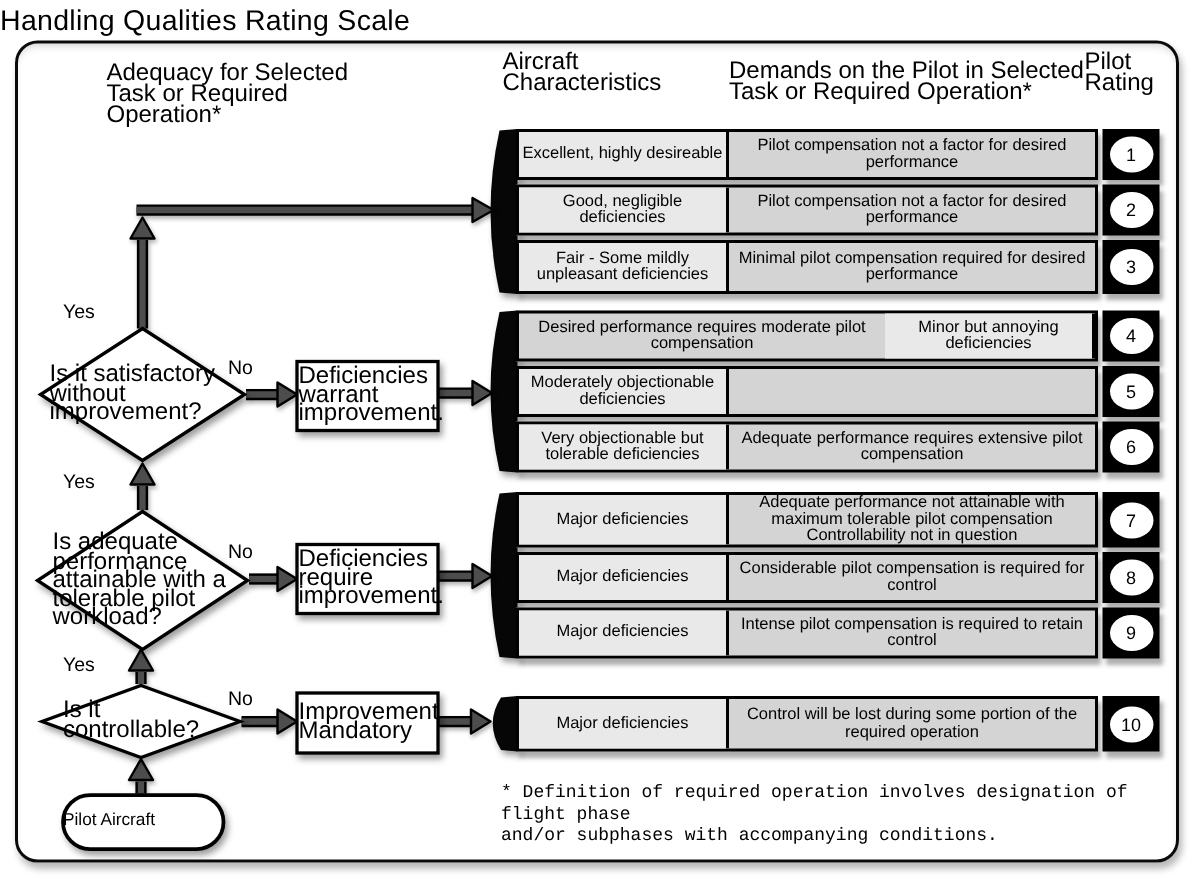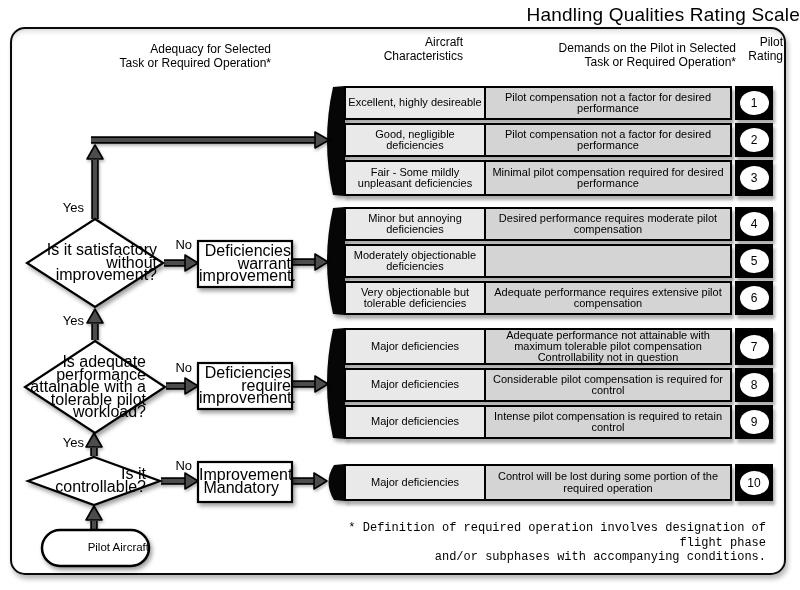--- a/index.html
+++ b/index.html
@@ -1,26 +1,26 @@
 <!DOCTYPE html>
 <html><head>
 <meta charset="utf-8">
 <style>
   html,body { margin:0; padding:0; background:#fff; }
   #stage { position:relative; width:800px; height:590px; background:#fff; overflow:hidden;
            font-family:"Liberation Sans", sans-serif; color:#000; }
   .abs { position:absolute; }
-  .ctr { text-align:right; }
+  .ctr { text-align:left; }
   .ml  { white-space:pre-line; }
   #title { left:0; top:4px; width:800px; font-size:19px; letter-spacing:.2px; }
   #outer-frame { left:10px; top:27px; width:772px; height:544px; border:2.5px solid #0a0a0a;
                  border-radius:15px; box-shadow:2px 4px 5px rgba(0,0,0,.28),
                  inset 0 4px 6px -3px rgba(0,0,0,.20); }
   #flow { left:0; top:0; }
-  .hdr { font-size:12px; line-height:14px; }
+  .hdr { font-size:16px; line-height:14px; }
   .node-label { font-size:16px; line-height:12.5px; }
   .yn { font-size:13px; }
   .wnode { fill:#fff; stroke:#000; stroke-width:2.2; }
   .bracket { fill:#060606; }
   .ol { stroke:#000; stroke-width:7.5; fill:none; }
   .il { stroke:#4d4d4d; stroke-width:4.2; fill:none; }
   .ah { fill:#4d4d4d; stroke:#000; stroke-width:1.6; stroke-linejoin:round; }
   .shadow { filter:drop-shadow(2px 3px 2px rgba(0,0,0,.38)); }
   .arrow-shadow { filter:drop-shadow(1px 2px 1.5px rgba(0,0,0,.30)); }
   .group { left:344px; width:429px; }
@@ -106,21 +106,21 @@
   <div class="abs ctr hdr ml" style="left:335px;top:35px;width:128px">Aircraft
 Characteristics</div>
   <div class="abs ctr hdr ml" style="left:486px;top:41px;width:250px">Demands on the Pilot in Selected
 Task or Required Operation*</div>
   <div class="abs ctr hdr ml" style="left:723px;top:35px;width:60px">Pilot
 Rating</div>
 
   <div class="abs ctr node-label ml" style="left:33px;top:244px;width:124px">Is it satisfactory
 without
 improvement?</div>
-  <div class="abs ctr node-label ml" style="left:22px;top:356px;width:124px">Is adequate
+  <div class="abs ctr node-label ml" style="left:35px;top:356px;width:124px">Is adequate
 performance
 attainable with a
 tolerable pilot
 workload?</div>
   <div class="abs ctr node-label ml" style="left:42px;top:468px;width:104px">Is it
 controllable?</div>
   <div class="abs ctr node-label ml" style="left:199px;top:245px;width:92px">Deficiencies
 warrant
 improvement.</div>
   <div class="abs ctr node-label ml" style="left:199px;top:367px;width:92px">Deficiencies
@@ -162,22 +162,22 @@
         </div>
       <div class="rating-cell">
           <div class="rating-oval">3</div>
         </div>
     </div>
   </div>
 
   <div class="abs group" style="top:207px">
     <div class="row">
       <div class="row-body">
+          <div class="cell cell-demand ml">Desired performance requires moderate pilot compensation</div>
           <div class="cell cell-char ml">Minor but annoying deficiencies</div>
-          <div class="cell cell-demand ml">Desired performance requires moderate pilot compensation</div>
         </div>
       <div class="rating-cell">
           <div class="rating-oval">4</div>
         </div>
     </div>
     <div class="row">
       <div class="row-body">
           <div class="cell cell-char ml">Moderately objectionable deficiencies</div>
         </div>
       <div class="rating-cell">

